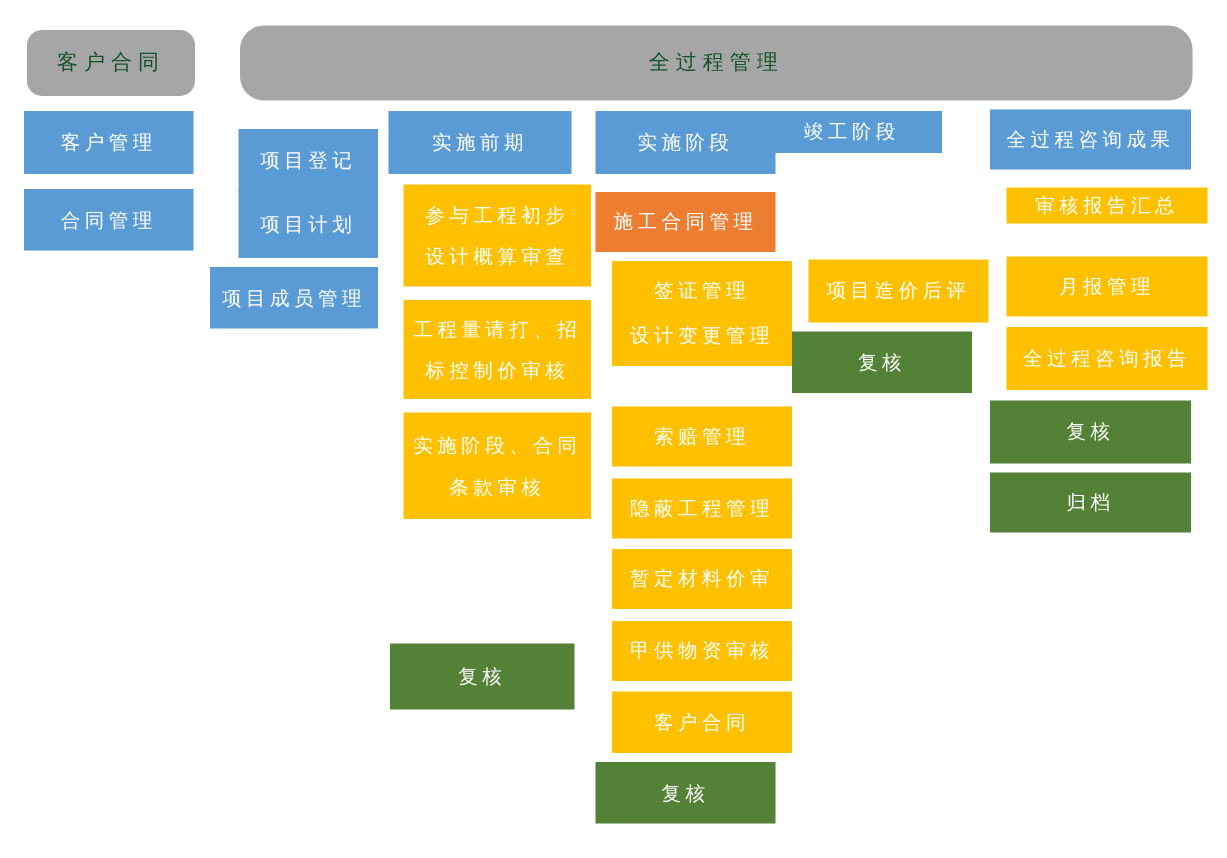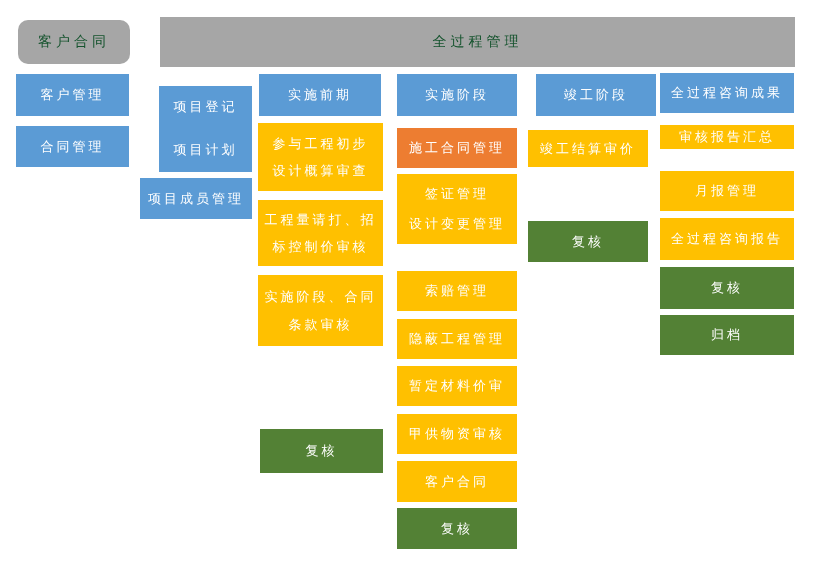--- a/index.html
+++ b/index.html
@@ -19,31 +19,31 @@
     text-align:center;
   }
   .box{
     position:absolute;
     display:flex;align-items:center;justify-content:center;
     color:#fff;font-size:13px;letter-spacing:3px;line-height:2.1;
     text-align:center;white-space:pre-line;
     padding:0 2px;box-sizing:border-box;
   }
   .blue{background:var(--blue);}
-  .yellow{background:var(--yellow);}
+  .yellow{background:var(--yellow);margin-left:11px;}
   .orange{background:var(--orange);}
   .green{background:var(--green);}
 </style>
 </head>
 <body>
 
 <div id="canvas">
 
   <div class="hdr" style="left:18px;top:20px;width:112px;height:44px">客户合同</div>
-  <div class="hdr" style="left:160px;top:17px;width:635px;height:50px;border-radius:0">全过程管理</div>
+  <div class="hdr" style="left:160px;top:17px;width:635px;height:50px;border-radius:16px">全过程管理</div>
 
   <div class="box blue" style="left:16px;top:126px;width:113px;height:41px">合同管理</div>
   <div class="box blue" style="left:16px;top:74px;width:113px;height:42px">客户管理</div>
 
   <div class="box blue" style="left:159px;top:86px;width:93px;height:42px">项目登记</div>
   <div class="box blue" style="left:159px;top:127px;width:93px;height:45px">项目计划</div>
   <div class="box blue" style="left:140px;top:178px;width:112px;height:41px">项目成员管理</div>
 
   <div class="box blue" style="left:259px;top:74px;width:122px;height:42px">实施前期</div>
   <div class="box yellow" style="left:258px;top:123px;width:125px;height:68px">参与工程初步
@@ -58,22 +58,22 @@
   <div class="box yellow" style="left:397px;top:174px;width:120px;height:40px">签证管理</div>
   <div class="box orange" style="left:397px;top:128px;width:120px;height:40px">施工合同管理</div>
   <div class="box yellow" style="left:397px;top:204px;width:120px;height:40px">设计变更管理</div>
   <div class="box yellow" style="left:397px;top:271px;width:120px;height:40px">索赔管理</div>
   <div class="box yellow" style="left:397px;top:319px;width:120px;height:40px">隐蔽工程管理</div>
   <div class="box yellow" style="left:397px;top:366px;width:120px;height:40px">暂定材料价审</div>
   <div class="box yellow" style="left:397px;top:414px;width:120px;height:40px">甲供物资审核</div>
   <div class="box yellow" style="left:397px;top:461px;width:120px;height:41px">客户合同</div>
   <div class="box green" style="left:397px;top:508px;width:120px;height:41px">复核</div>
 
-  <div class="box blue" style="left:536px;top:74px;width:120px;height:42px">竣工阶段</div>
-  <div class="box yellow" style="left:528px;top:130px;width:120px;height:37px">竣工结算审价</div>
+  <div class="box blue" style="left:508px;top:74px;width:120px;height:28px">竣工阶段</div>
+  <div class="box yellow" style="left:528px;top:173px;width:120px;height:42px">项目造价后评</div>
   <div class="box green" style="left:528px;top:221px;width:120px;height:41px">复核</div>
 
   <div class="box blue" style="left:660px;top:73px;width:134px;height:40px">全过程咨询成果</div>
   <div class="box yellow" style="left:660px;top:125px;width:134px;height:24px">审核报告汇总</div>
   <div class="box yellow" style="left:660px;top:171px;width:134px;height:40px">月报管理</div>
   <div class="box yellow" style="left:660px;top:218px;width:134px;height:42px">全过程咨询报告</div>
   <div class="box green" style="left:660px;top:267px;width:134px;height:42px">复核</div>
   <div class="box green" style="left:660px;top:315px;width:134px;height:40px">归档</div>
 
 </div>

